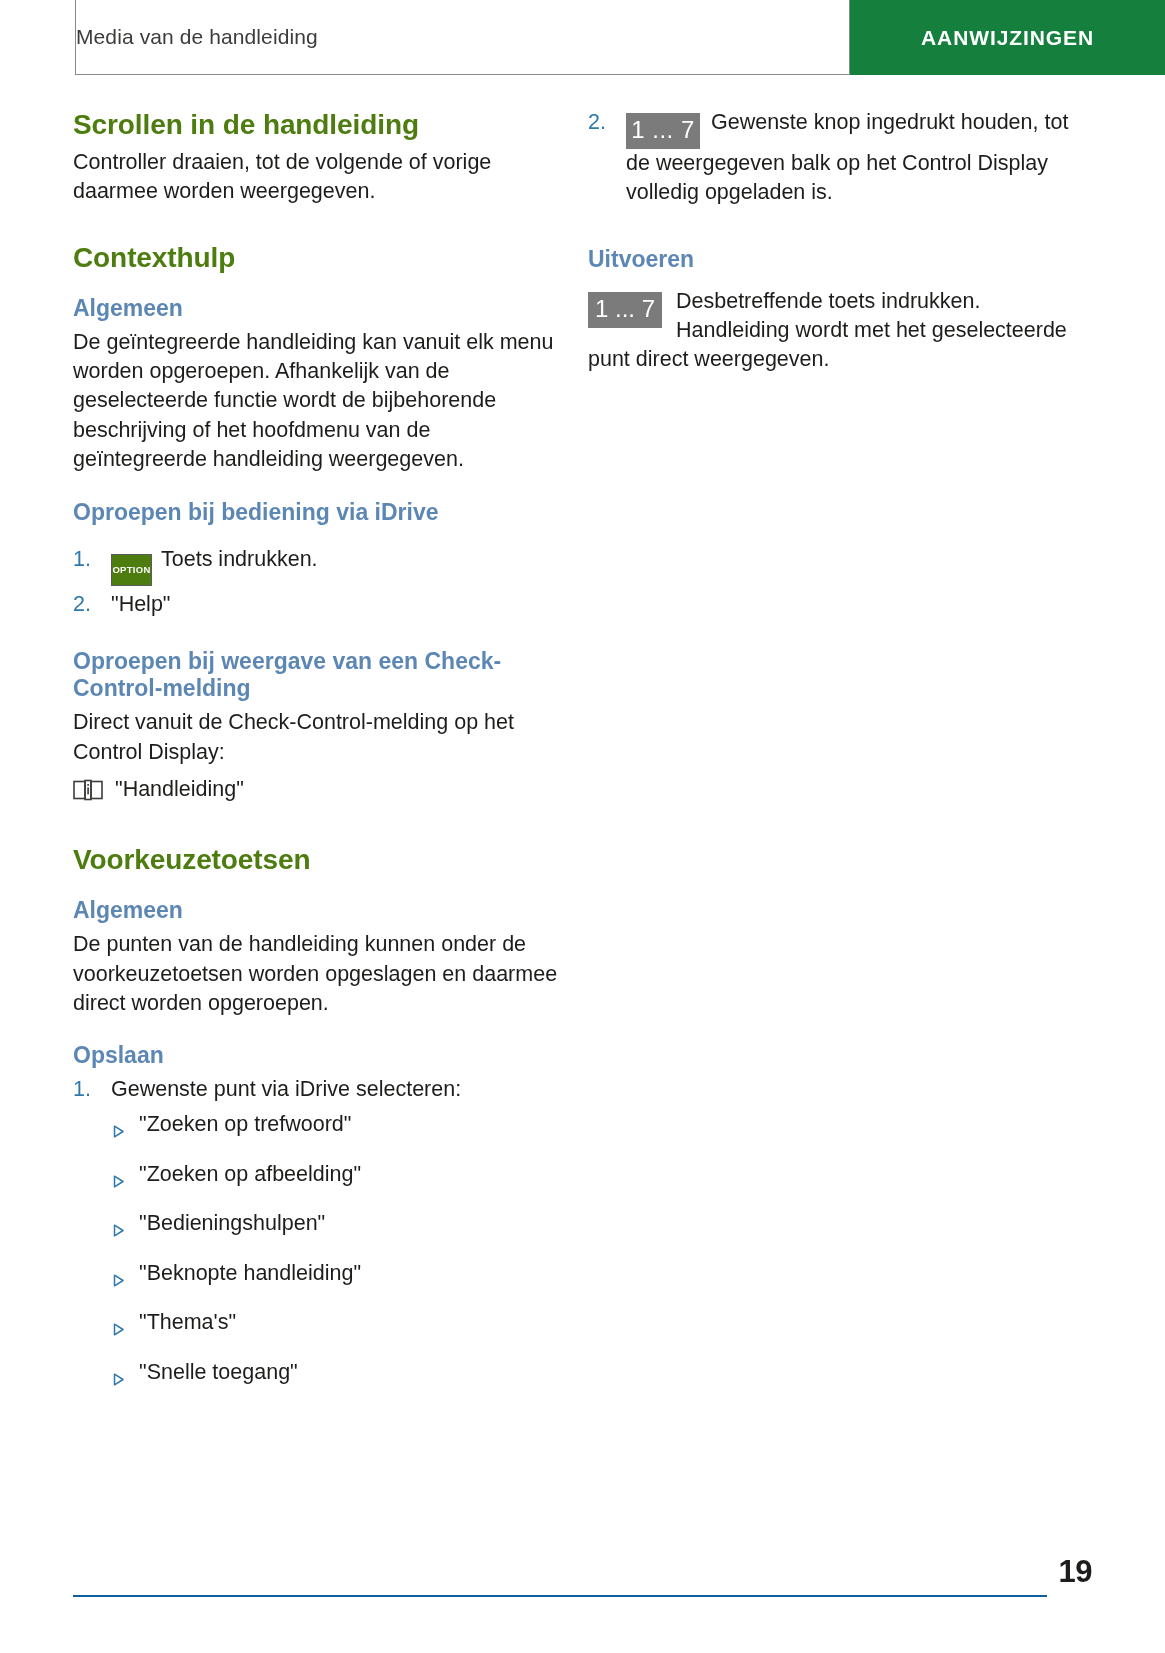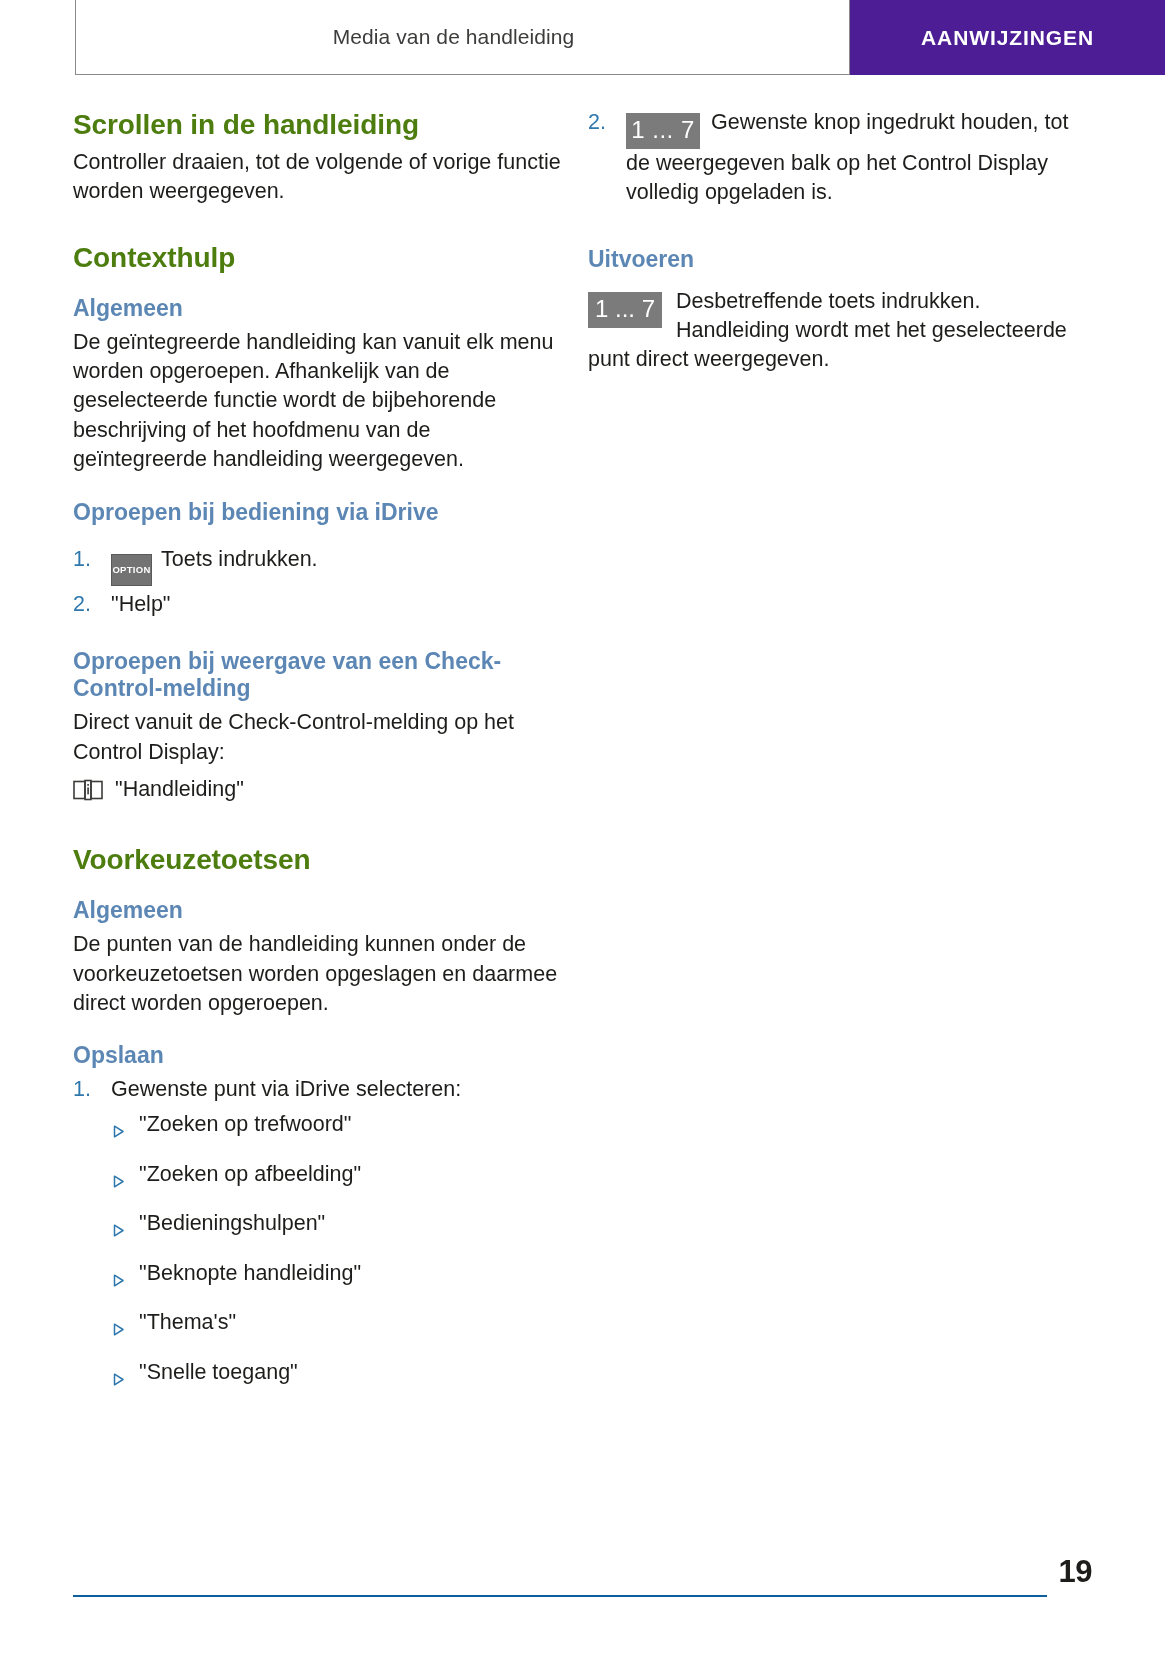--- a/index.html
+++ b/index.html
@@ -26,33 +26,33 @@
     display: flex;
     align-items: stretch;
   }
   .header-spacer { width: 75px; flex: 0 0 75px; }
   .header-title-box {
     flex: 1 1 auto;
     border: 1.5px solid #8a8a8a;
     border-top: none;
     display: flex;
     align-items: center;
-    justify-content: center;
+    justify-content: flex-start;
     padding-right: 18px;
     background: #ffffff;
   }
   .header-title-text {
     font-size: 21px;
     color: #3c3c3b;
     letter-spacing: 0.1px;
   }
   .header-tab {
     width: 315px;
     flex: 0 0 315px;
-    background: #4c1d95;
+    background: #15803d;
     display: flex;
     align-items: center;
     justify-content: center;
   }
   .header-tab-text {
     color: #ffffff;
     font-weight: bold;
     font-size: 21px;
     letter-spacing: 0.9px;
   }
@@ -113,21 +113,21 @@
     line-height: 1.37;
   }
   .step-body { flex: 1 1 auto; }
 
   
   .key-option {
     display: inline-block;
     vertical-align: -7px;
     width: 41px;
     height: 32px;
-    background: #737373;
+    background: #4d7c0f;
     border: 1px solid #5a5a5a;
     color: #ffffff;
     font-size: 9.5px;
     font-weight: bold;
     text-align: center;
     line-height: 30px;
     letter-spacing: 0.3px;
     margin-right: 9px;
   }
   .key-range {
@@ -219,21 +219,21 @@
   <div class="header-tab">
     <span class="header-tab-text">AANWIJZINGEN</span>
   </div>
 </div>
 
 <div class="columns">
 
   <div class="col col-left">
 
     <h1 class="sec">Scrollen in de handleiding</h1>
-    <p class="body">Controller draaien, tot de volgende of vorige functie worden weergegeven.</p>
+    <p class="body">Controller draaien, tot de volgende of vorige daarmee worden weergegeven.</p>
 
     <div class="sp-lg"></div>
 
     <h1 class="sec">Contexthulp</h1>
 
     <div class="sp-sm"></div>
 
     <h2 class="sub">Algemeen</h2>
     <p class="body">De geïntegreerde handleiding kan vanuit elk menu worden opgeroepen. Afhankelijk van de geselecteerde functie wordt de bijbehorende beschrijving of het hoofdmenu van de geïntegreerde handleiding weergegeven.</p>
 

